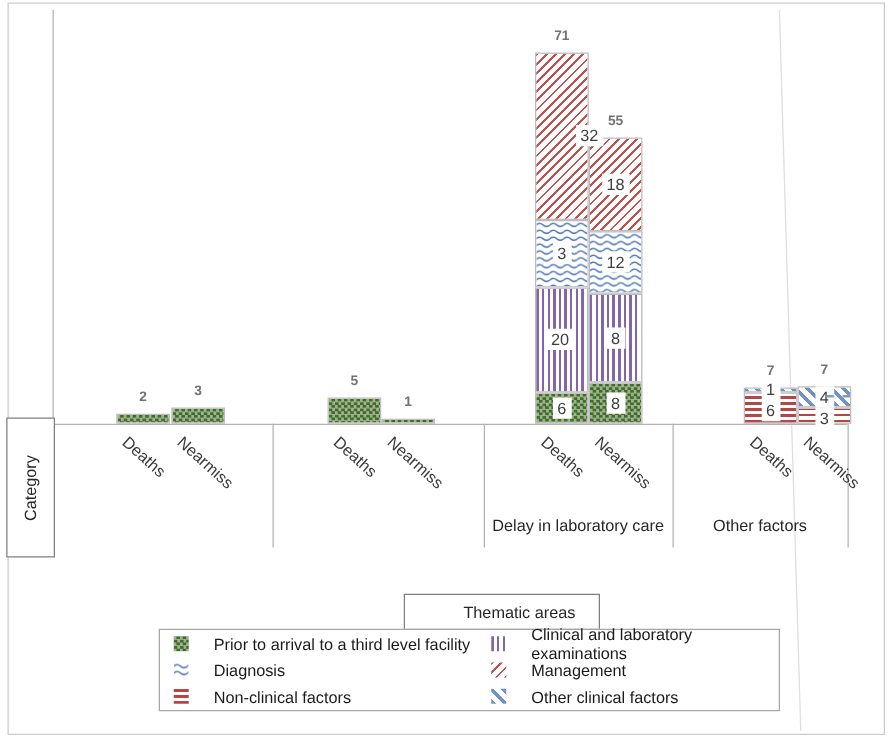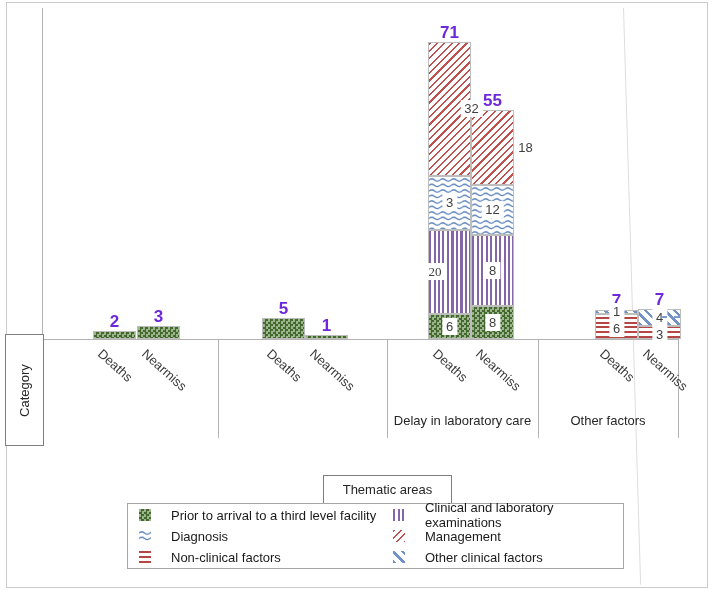--- a/index.html
+++ b/index.html
@@ -16,34 +16,34 @@
   
   .pat-prior{background:conic-gradient(#44692f 0 25%, #9db58c 0 50%, #44692f 0 75%, #9db58c 0);
              background-size:5px 5px;}
   .pat-clinical{background:repeating-linear-gradient(90deg,#8465a8 0 2px,#ffffff 2px 4.5px);}
   .pat-diagnosis{background:#ffffff;}
   .pat-management{background:repeating-linear-gradient(135deg,#c0504d 0 1.6px,#ffffff 1.6px 5.2px);}
   .pat-nonclinical{background:repeating-linear-gradient(0deg,#b64643 0 2px,#ffffff 2px 4.8px);}
   .pat-otherclinical{background:repeating-linear-gradient(45deg,#7191c9 0 2.6px,#ffffff 2.6px 6.8px);}
   .seg-label{position:absolute;height:17px;line-height:17px;padding:0 4px;background:#ffffff;
              font-size:13px;color:#3f3f3f;transform:translateX(-50%);z-index:4;}
-  .total-label{position:absolute;font-size:17px;font-weight:bold;color:#6d28d9;
+  .total-label{position:absolute;font-size:11px;font-weight:bold;color:#737373;
                transform:translateX(-50%);z-index:4;white-space:nowrap;}
   .tick-label{position:absolute;font-size:13px;color:#3a3a3a;white-space:nowrap;
               transform:rotate(42deg);transform-origin:left top;z-index:3;}
   .cat-label{position:absolute;display:flex;align-items:center;justify-content:center;
              text-align:center;font-size:13px;color:#262626;line-height:1.25;z-index:3;}
   .leader-dash{position:absolute;width:19px;height:0;border-top:2px dashed #7b9ccf;z-index:5;}
   #category-box{position:absolute;left:5px;top:334px;width:37px;height:110px;
                 border:1px solid #7f7f7f;display:flex;align-items:center;justify-content:center;
                 background:#fff;z-index:2;}
   #category-box span{transform:rotate(-90deg);white-space:nowrap;font-size:13px;color:#262626;}
   #thematic-box{position:absolute;left:323px;top:475px;width:127px;height:27px;
                 border:1px solid #7f7f7f;display:flex;align-items:center;justify-content:center;
-                font-size:13px;color:#262626;background:#fff;z-index:2;}
+                font-size:13px;color:#262626;background:#fff;z-index:2;padding-left:28px;}
   #legend-box{position:absolute;left:127px;top:503px;width:497px;height:66px;
               border:1px solid #a6a6a6;background:#fff;z-index:2;
               display:grid;grid-template-columns:254px auto;align-content:center;
               row-gap:3px;padding-left:11px;box-sizing:border-box;}
   .legend-item{display:flex;align-items:center;gap:20px;font-size:13px;color:#1a1a1a;height:18px;}
   .legend-swatch{width:12px;height:12px;flex:0 0 12px;position:relative;overflow:hidden;}
 </style>
 </head>
 <body>
 
@@ -85,33 +85,33 @@
       <div class="bar-seg pat-diagnosis" style="left: 428px; top: 176px; width: 43px; height: 54px;">
         <svg class="seg-svg">
           <rect width="100%" height="100%" fill="url(#wavePat)"></rect>
         </svg>
       </div>
       <div class="bar-seg pat-management" style="left: 428px; top: 42px; width: 43px; height: 134px;"></div>
       <div class="total-label" style="left: 449.5px; top: 23px;">71</div>
       <div class="tick-label" style="left: 439.5px; top: 346px;">Deaths</div>
       <div class="seg-label" style="left: 449.5px; top: 100px; margin-left: 22px;">32</div>
       <div class="seg-label" style="left: 449.5px; top: 194px;">3</div>
-      <div class="seg-label" style="left: 435px; top: 263px; font-family: Liberation Serif, serif;">20</div>
+      <div class="seg-label" style="left: 448px; top: 263px;">20</div>
       <div class="seg-label" style="left: 449.5px; top: 318px;">6</div>
       <div class="bar-seg pat-prior" style="left: 471px; top: 306px; width: 43px; height: 33px;"></div>
       <div class="bar-seg pat-clinical" style="left: 471px; top: 235px; width: 43px; height: 71px;"></div>
       <div class="bar-seg pat-diagnosis" style="left: 471px; top: 185px; width: 43px; height: 50px;">
         <svg class="seg-svg">
           <rect width="100%" height="100%" fill="url(#wavePat)"></rect>
         </svg>
       </div>
       <div class="bar-seg pat-management" style="left: 471px; top: 110px; width: 43px; height: 75px;"></div>
       <div class="total-label" style="left: 492.5px; top: 91px;">55</div>
       <div class="tick-label" style="left: 482.5px; top: 346px;">Nearmiss</div>
-      <div class="seg-label" style="left: 492.5px; top: 139px; margin-left: 33px;">18</div>
+      <div class="seg-label" style="left: 492.5px; top: 139px;">18</div>
       <div class="seg-label" style="left: 492.5px; top: 201px;">12</div>
       <div class="seg-label" style="left: 492.5px; top: 262px;">8</div>
       <div class="seg-label" style="left: 492.5px; top: 314px;">8</div>
       <div class="cat-label" style="left: 542px; top: 404px; width: 132px; height: 34px;">Other factors</div>
       <div class="bar-seg pat-nonclinical" style="left: 595px; top: 314px; width: 43px; height: 25px;"></div>
       <div class="bar-seg pat-otherclinical" style="left: 595px; top: 310px; width: 43px; height: 4px;"></div>
       <div class="total-label" style="left: 616.5px; top: 291px;">7</div>
       <div class="tick-label" style="left: 606.5px; top: 346px;">Deaths</div>
       <div class="seg-label" style="left: 616.5px; top: 303px;">1</div>
       <div class="seg-label" style="left: 616.5px; top: 320px;">6</div>

